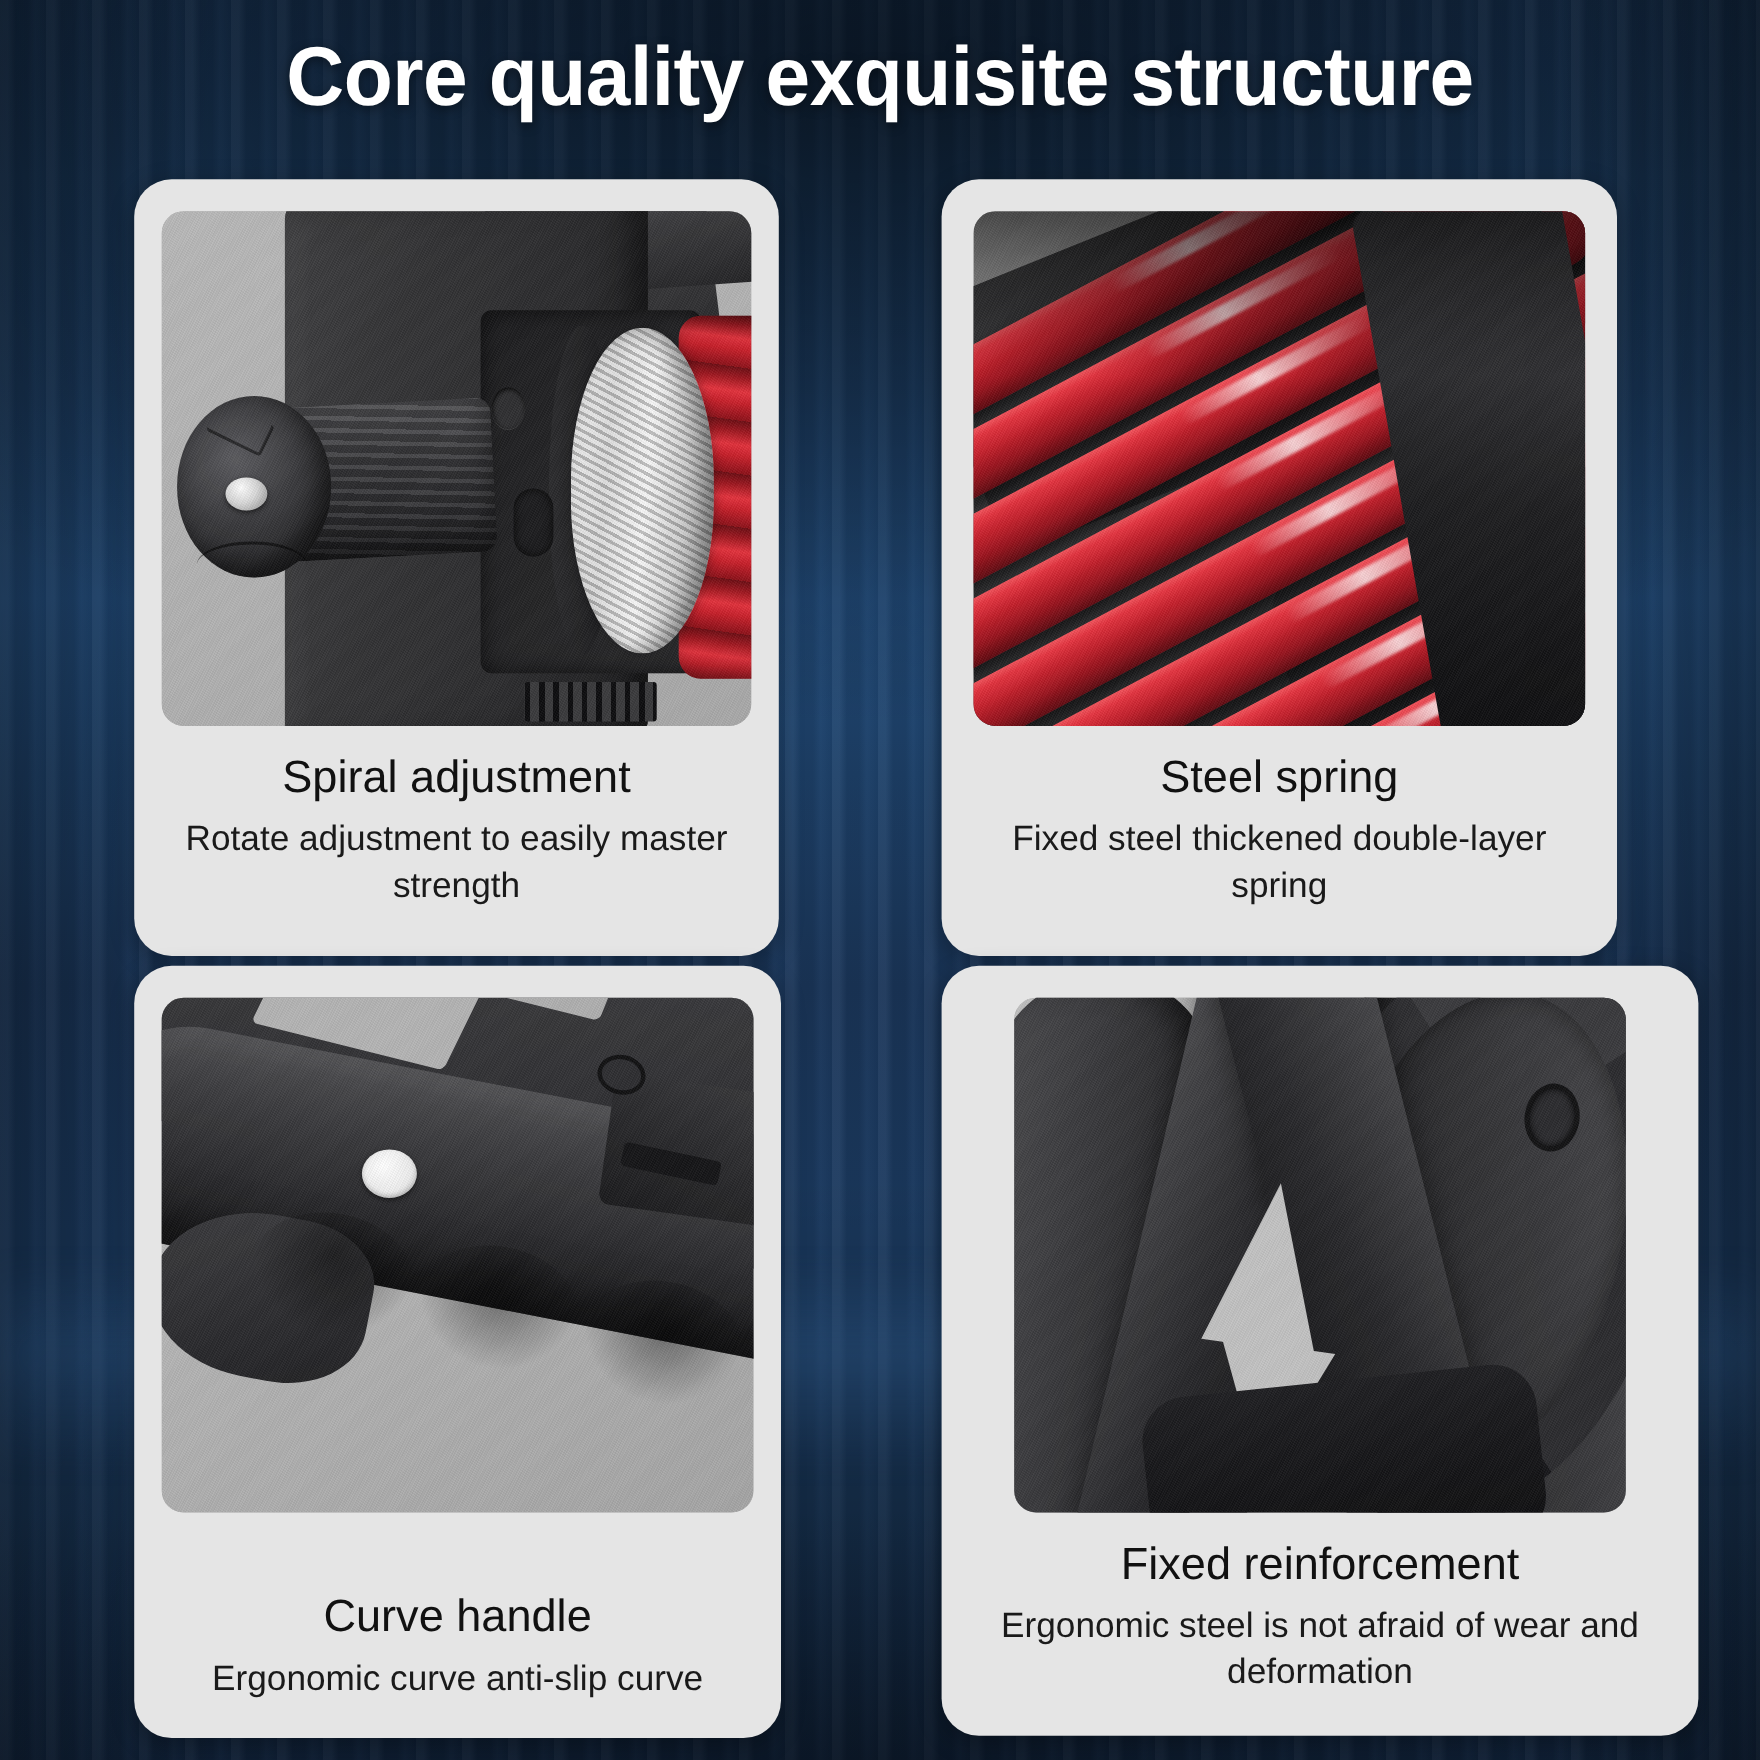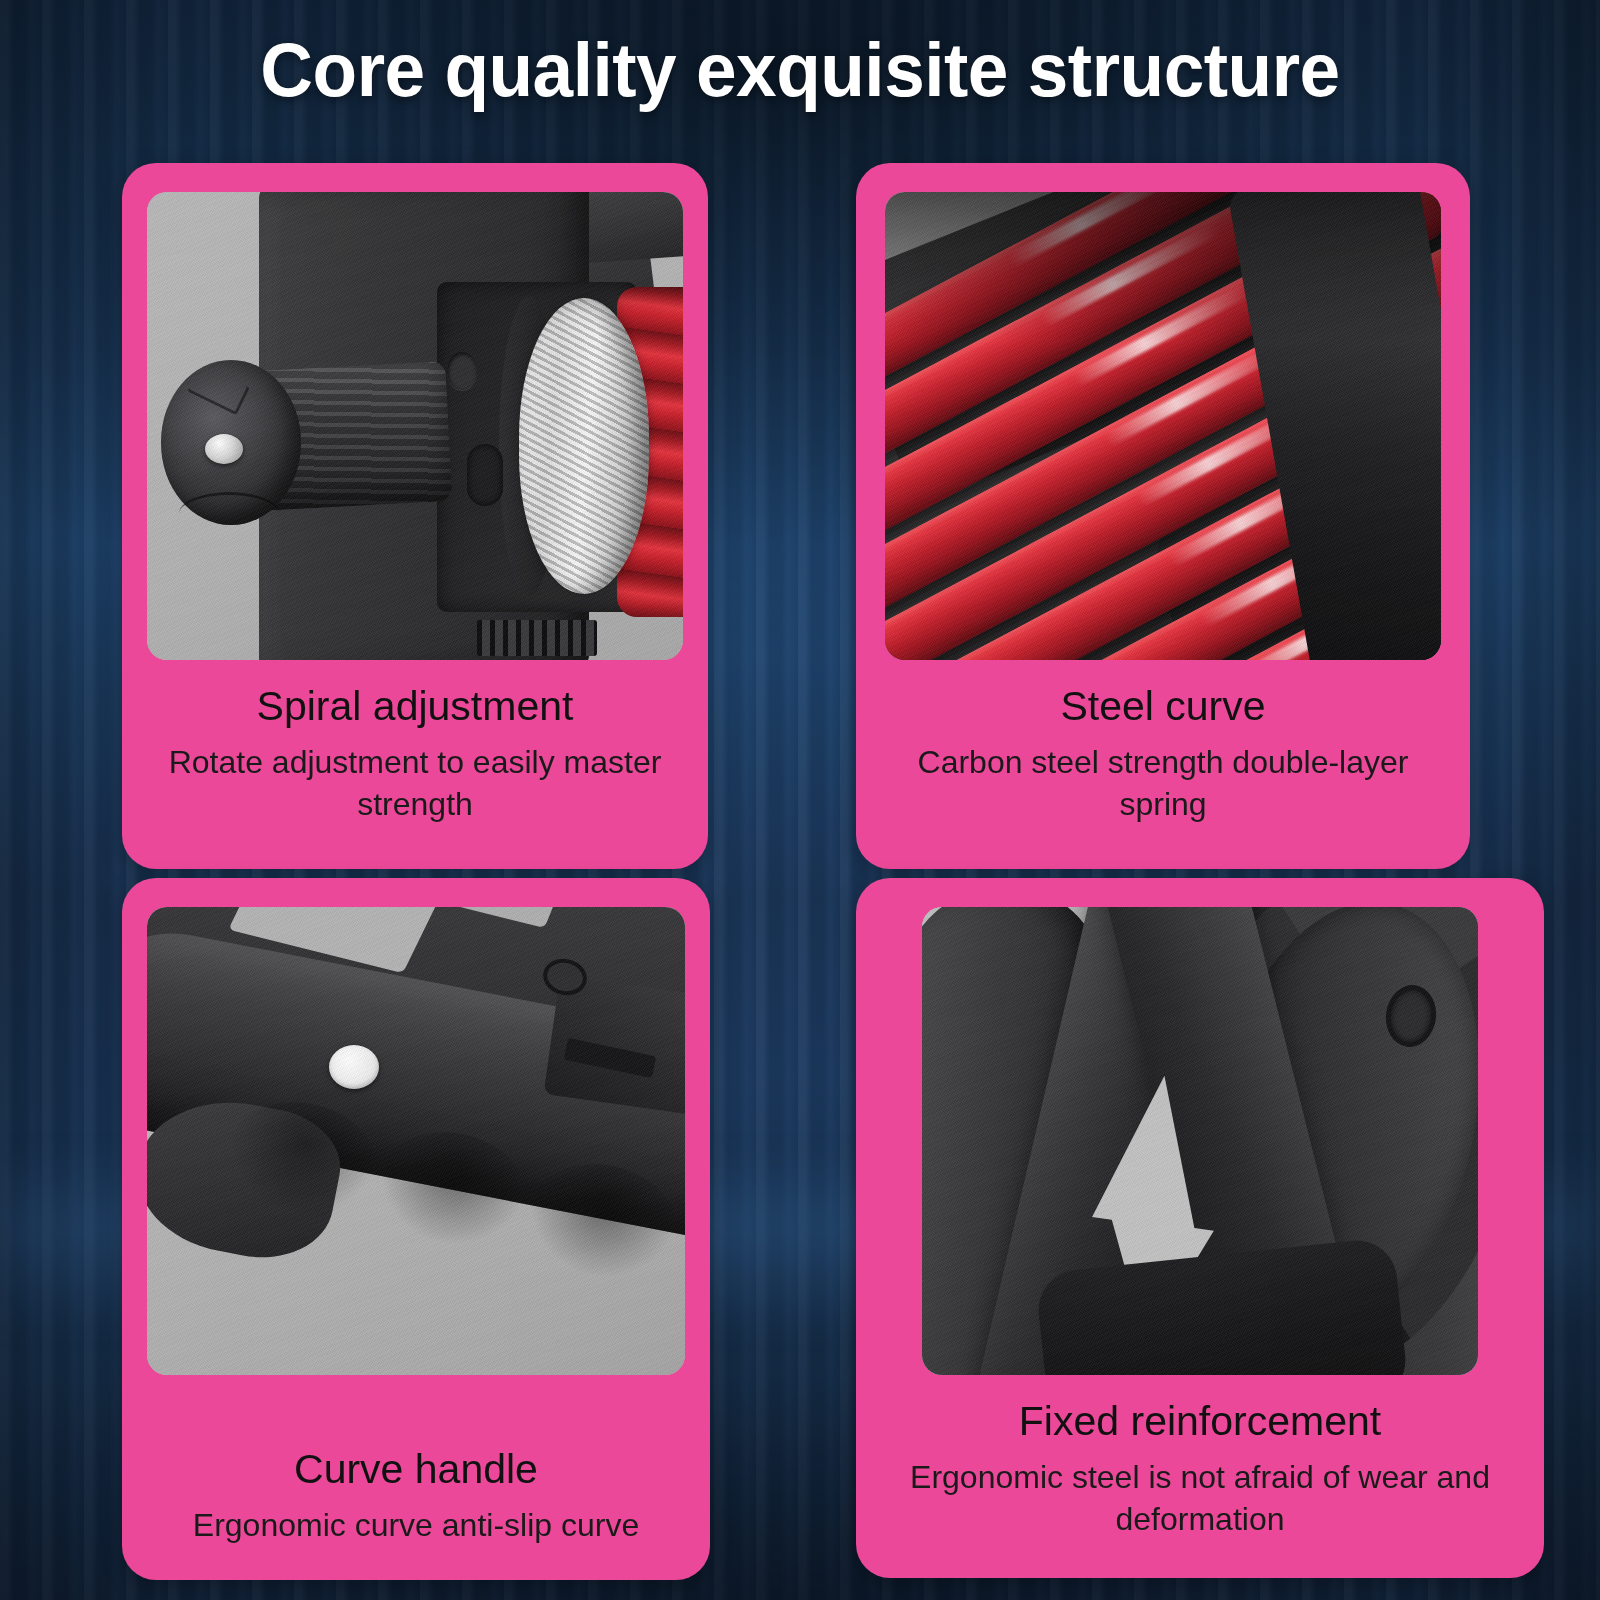--- a/index.html
+++ b/index.html
@@ -52,21 +52,21 @@
     font-weight:bold;
     letter-spacing:-0.5px;
     transform:scaleX(.96);
     text-shadow:0 3px 10px rgba(0,0,0,.45);
     white-space:nowrap;
   }
 
   
   .card{
     position:absolute;
-    background:#ec4899;
+    background:#e5e5e5;
     border-radius:34px;
     box-shadow:0 6px 22px rgba(0,0,0,.30);
     overflow:hidden;
     display:flex;flex-direction:column;
     align-items:center;
   }
   #card-0{left:122px;  top:163px;  width:586px; height:706px;}
   #card-1{left:856px;  top:163px;  width:614px; height:706px;}
   #card-2{left:122px;  top:878px;  width:588px; height:702px;gap:48px;}
   #card-3{left:856px;  top:878px;  width:688px; height:700px;}
@@ -405,22 +405,22 @@
         <div class="coil" style="top:302px;"></div>
         <div class="coil" style="top:370px;"></div>
         <div class="coil" style="top:438px;"></div>
         <div class="coil" style="top:506px;"></div>
       </div>
       <div class="p2-rightdark"></div>
       <div class="p2-shadowtop"></div>
       <div class="noise"></div>
     </div>
     <div class="caption">
-      <div class="cap-title">Steel curve</div>
-      <div class="cap-sub">Carbon steel strength double-layer spring</div>
+      <div class="cap-title">Steel spring</div>
+      <div class="cap-sub">Fixed steel thickened double-layer spring</div>
     </div>
   </div>
 
   <div class="card" id="card-2">
     <div class="photo">
       <div class="p3-bg"></div>
       <div class="p3-upper"></div>
       <div class="p3-slot"></div>
       <div class="p3-slot2"></div>
       <div class="p3-handle"></div>

